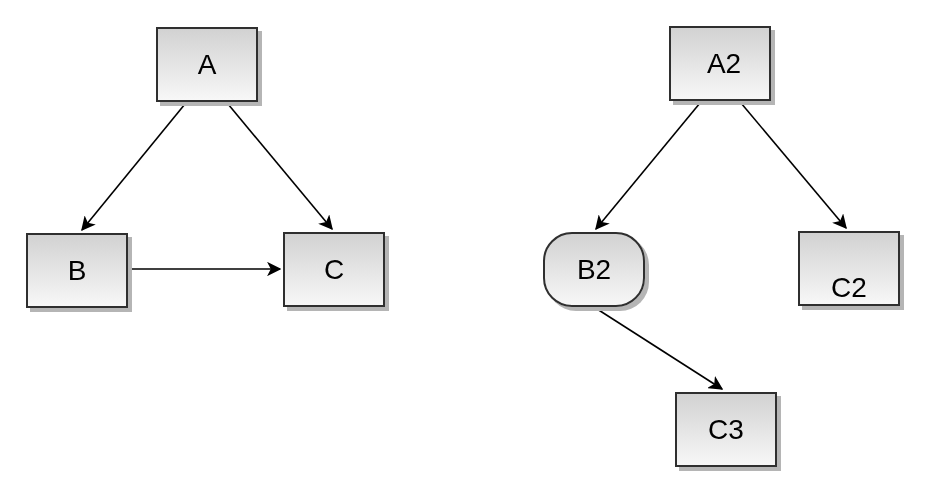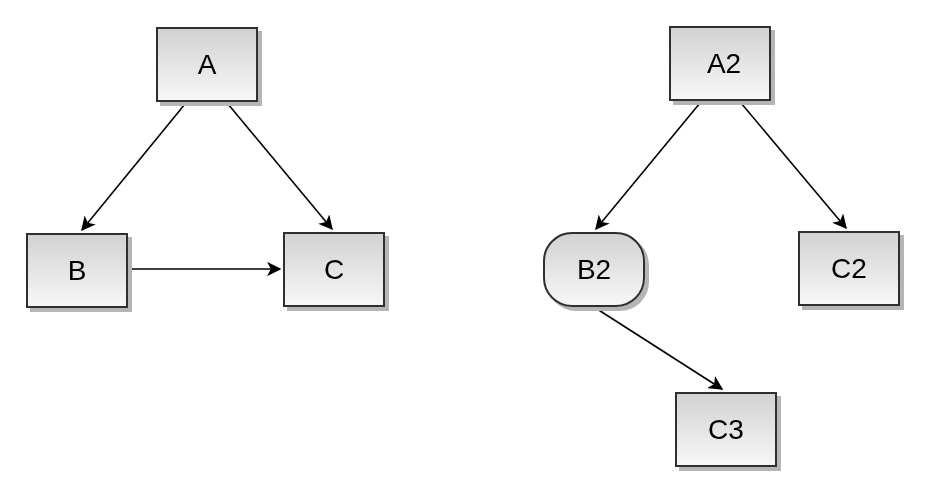--- a/index.html
+++ b/index.html
@@ -39,21 +39,21 @@
     justify-content: center;
     font-size: 28px;
     color: #000000;
     user-select: none;
   }
   .node-a  { left: 156px; top: 27px;  }
   .node-b  { left: 26px;  top: 233px; }
   .node-c  { left: 283px; top: 232px; }
   .node-a2 { left: 669px; top: 26px; padding-left: 8px;  }
   .node-b2 { left: 543px; top: 232px; border-radius: 29px; }
-  .node-c2 { left: 798px; top: 231px; }
+  .node-c2 { left: 798px; top: 231px; align-items: flex-end; }
   .node-c3 { left: 675px; top: 392px; text-align: right; }
 </style>
 </head>
 <body>
 
 <div class="canvas">
 
   <svg class="edges" viewBox="0 0 940 504" xmlns="http://www.w3.org/2000/svg">
     <defs>
       <marker id="arrow" viewBox="0 0 10 10" refX="9" refY="5" markerWidth="9" markerHeight="9" orient="auto-start-reverse">

